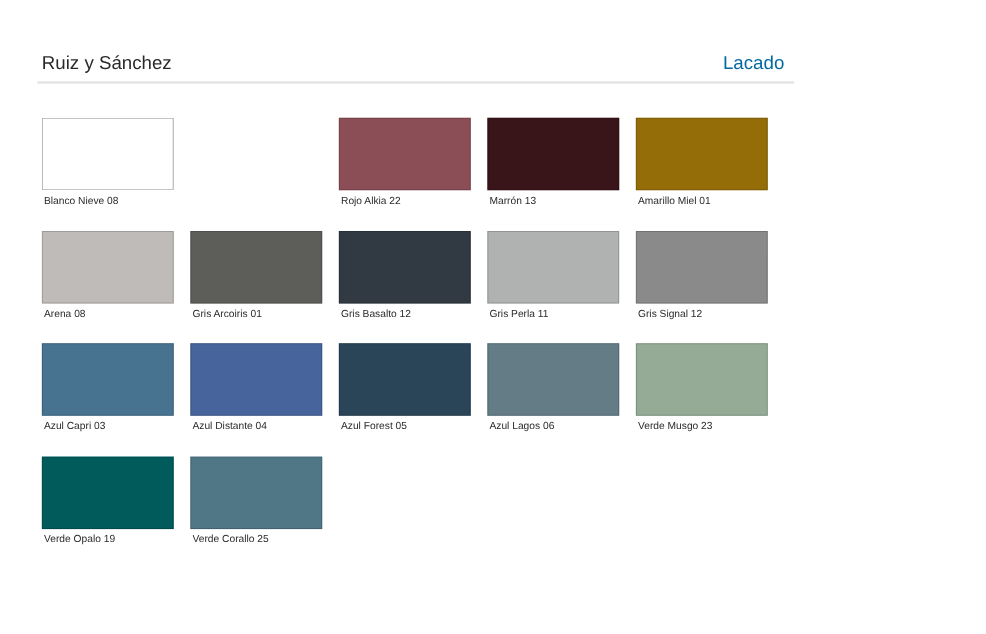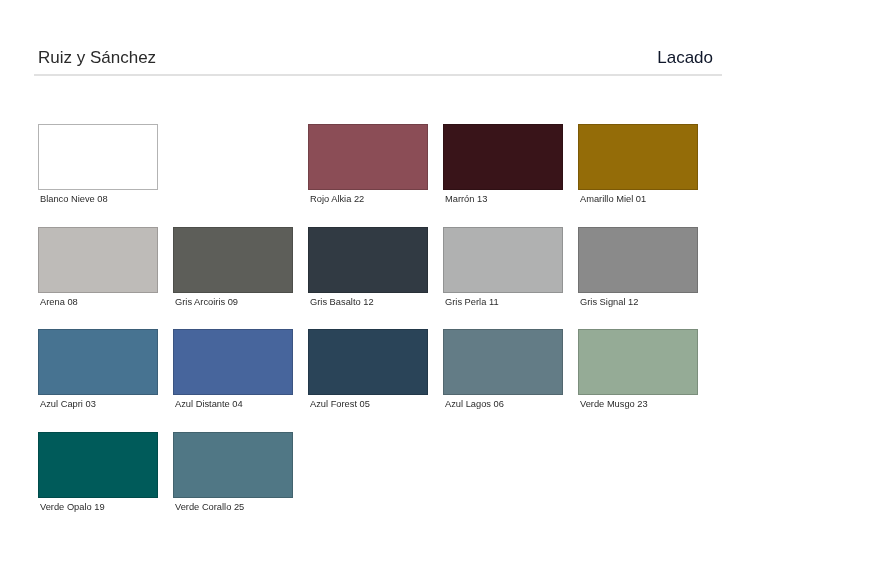--- a/index.html
+++ b/index.html
@@ -46,30 +46,29 @@
     color: #2a2a2a;
     white-space: nowrap;
   }
   .header-meta {
     position: absolute;
     transform: translateZ(0);
     right: 9px;
     top: 4.4px;
     font-size: 17px;
     line-height: 20px;
-    color: #0f172a;
+    color: #0369a1;
     white-space: nowrap;
   }
   .grid {
     position: absolute;
     left: 38px;
     top: 107px;
     width: 675px;
     height: 373px;
-    margin-top: 17px;
   }
   .swatch-row {
     position: absolute;
     left: 0;
     width: 675px;
     height: 86px;
   }
   .swatch-cell {
     position: absolute;
     top: 0;
@@ -126,21 +125,21 @@
         <div class="swatch-label">Amarillo Miel 01</div>
       </div>
     </div>
     <div class="swatch-row" style="top:103px">
       <div class="swatch-cell" style="left:0px">
         <div class="swatch-chip" style="background-color: rgb(190, 187, 184);"></div>
         <div class="swatch-label">Arena 08</div>
       </div>
       <div class="swatch-cell" style="left:135px">
         <div class="swatch-chip" style="background-color: rgb(93, 94, 89);"></div>
-        <div class="swatch-label">Gris Arcoiris 09</div>
+        <div class="swatch-label">Gris Arcoiris 01</div>
       </div>
       <div class="swatch-cell" style="left:270px">
         <div class="swatch-chip" style="background-color: rgb(49, 58, 67);"></div>
         <div class="swatch-label">Gris Basalto 12</div>
       </div>
       <div class="swatch-cell" style="left:405px">
         <div class="swatch-chip" style="background-color: rgb(176, 177, 177);"></div>
         <div class="swatch-label">Gris Perla 11</div>
       </div>
       <div class="swatch-cell" style="left:540px">

